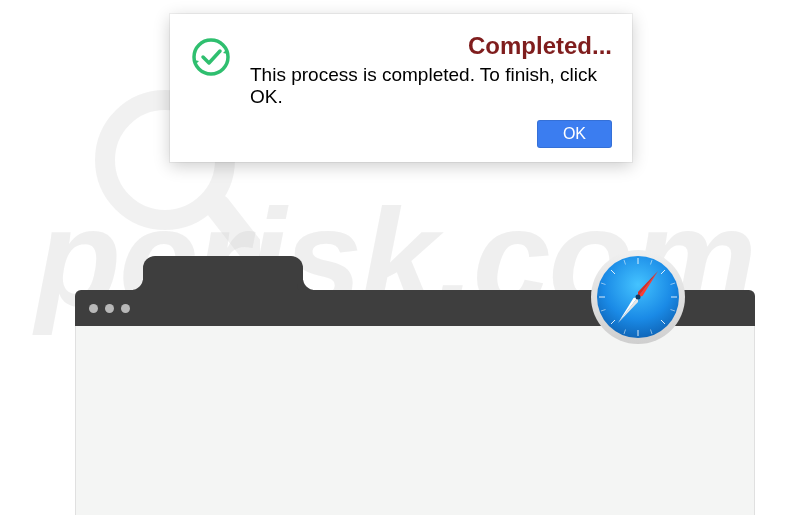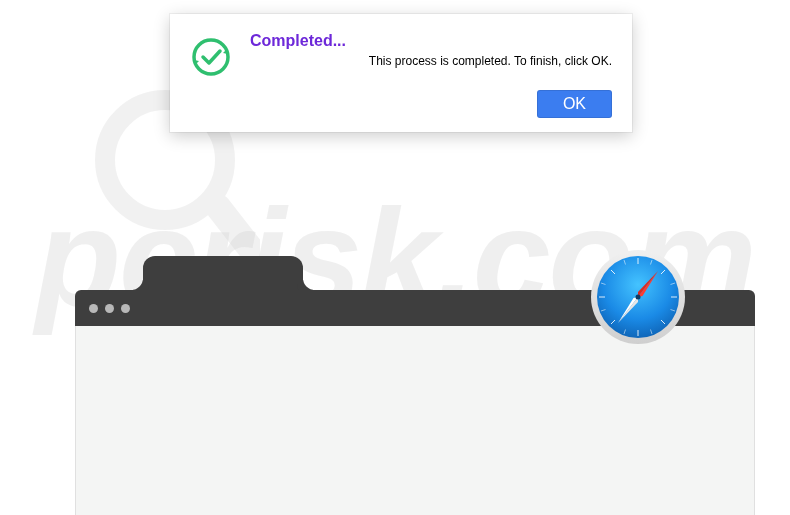--- a/index.html
+++ b/index.html
@@ -57,29 +57,29 @@
       flex-shrink: 0;
       width: 42px;
       height: 42px;
       position: relative;
       margin-top: 4px;
     }
     .dialog-text {
       flex: 1;
     }
     .dialog-title {
-      font-size: 16px;
+      font-size: 24px;
       font-weight: 700;
-      color: #6d28d9;
+      color: #7f1d1d;
       margin-bottom: 4px;
+      text-align: right;
     }
     .dialog-message {
-      font-size: 12px;
+      font-size: 19px;
       color: #000;
-      text-align: right;
     }
     .dialog-actions {
       display: flex;
       justify-content: flex-end;
       margin-top: 12px;
     }
     .ok-button {
       background: #3b7df0;
       color: #fff;
       border: none;

